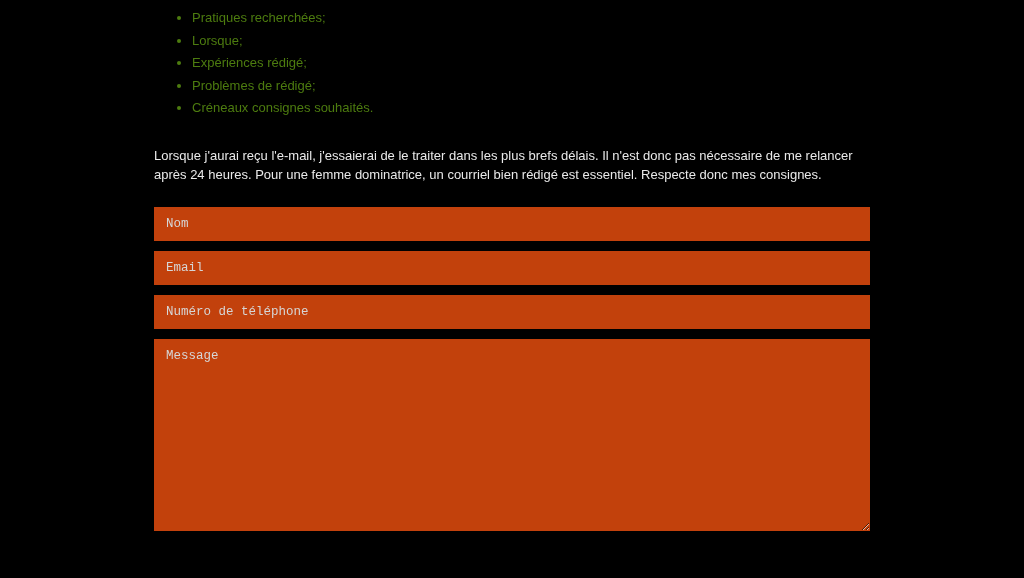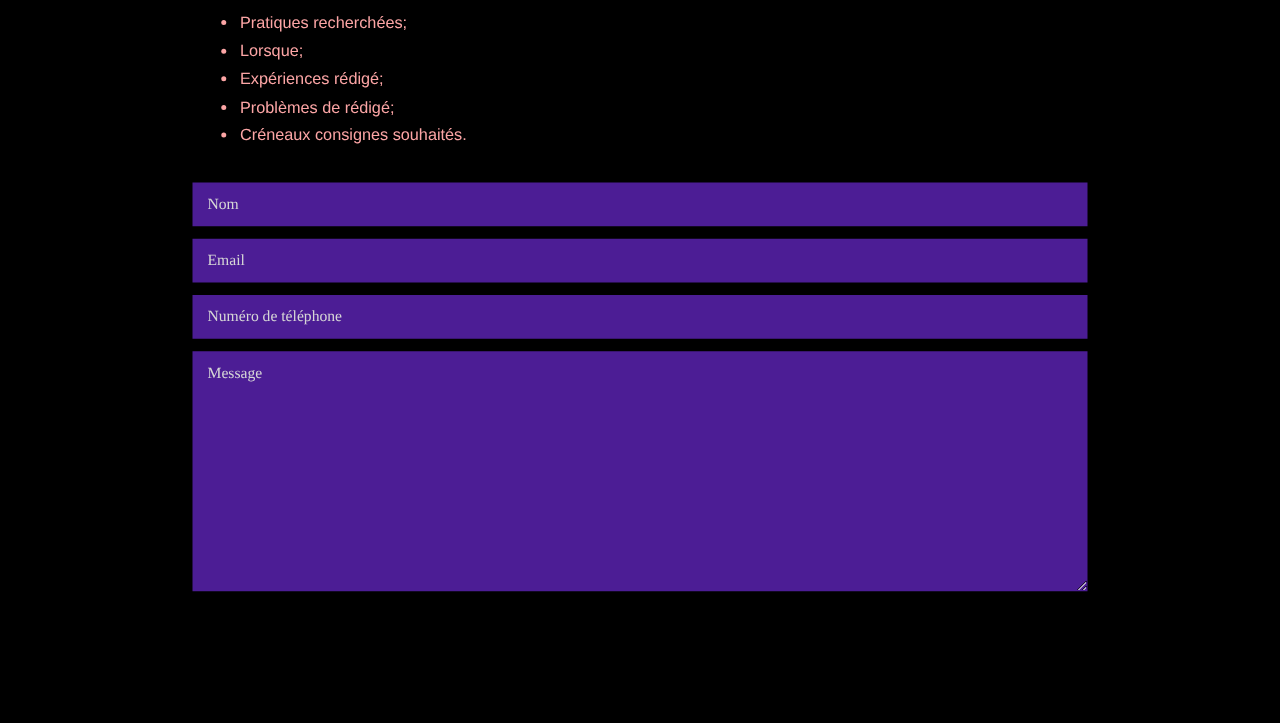--- a/index.html
+++ b/index.html
@@ -26,37 +26,37 @@
   .inline-link {
     color: #e9e9e9;
     text-decoration: underline;
     text-underline-offset: 3px;
     text-decoration-color: rgba(255,255,255,0.6);
   }
   ul.bullets {
     list-style: disc;
     padding-left: 38px;
     margin-bottom: 28px;
-    color: #fca5a5;
+    color: #4d7c0f;
   }
   ul.bullets li {
     margin-bottom: 3px;
   }
   .form {
     margin-top: 22px;
   }
   .field {
     width: 100%;
-    background: #4c1d95;
+    background: #c2410c;
     border: none;
     color: #d6d6d6;
     font-size: 12.5px;
     padding: 10px 12px;
     margin-bottom: 10px;
-    font-family: Liberation Serif, serif;
+    font-family: Liberation Mono, monospace;
     outline: none;
   }
   .field::placeholder {
     color: #d6d6d6;
   }
   textarea.field {
     height: 192px;
     resize: vertical;
   }
 </style>
@@ -68,20 +68,21 @@
 
 
   <ul class="bullets">
     <li>Pratiques recherchées;</li>
     <li>Lorsque;</li>
     <li>Expériences rédigé;</li>
     <li>Problèmes de rédigé;</li>
     <li>Créneaux consignes souhaités.</li>
   </ul>
 
+  <p class="para">Lorsque j'aurai reçu l'e-mail, j'essaierai de le traiter dans les plus brefs délais. Il n'est donc pas nécessaire de me relancer après 24 heures. Pour une femme dominatrice, un courriel bien rédigé est essentiel. Respecte donc mes consignes.</p>
 
   <form class="form">
     <input type="text" class="field" placeholder="Nom" style="">
     <input type="text" class="field" placeholder="Email" style="">
     <input type="text" class="field" placeholder="Numéro de téléphone" style="">
     <textarea class="field" placeholder="Message" style=""></textarea>
     
   </form>
 
 </div>

